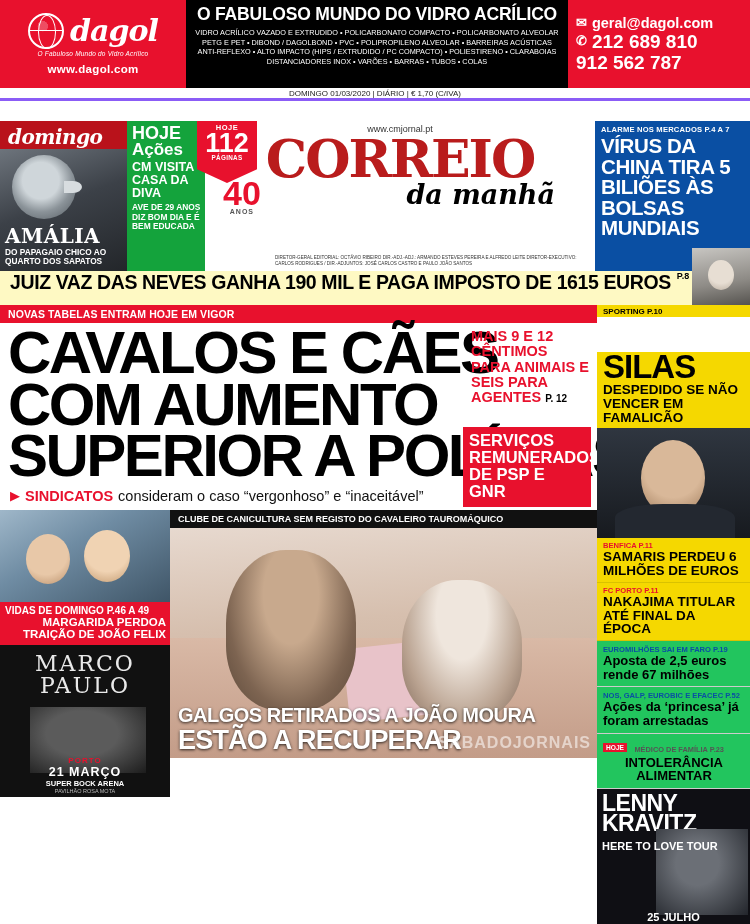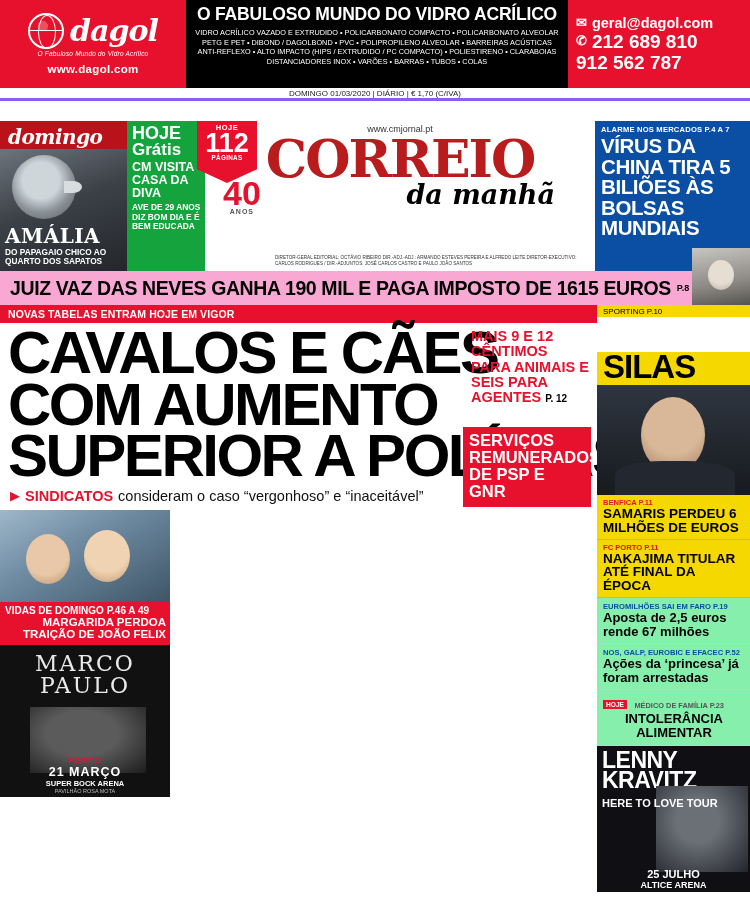--- a/index.html
+++ b/index.html
@@ -133,21 +133,21 @@
   }
 
   .mh-right {
     width: 155px; background: #0a4fa3; color: #fff; padding: 4px 6px;
   }
   .mr-kicker { font-size: 7.6px; font-weight: bold; letter-spacing: .2px; margin-bottom: 2px; }
   .mr-head { font-size: 20.5px; font-weight: bold; line-height: 1.0; letter-spacing: -.4px; }
 
   
   .yellowbar {
-    height: 34px; background: #f9a8d4; display: flex; align-items: center;
+    height: 34px; background: #fef9c3; display: flex; align-items: flex-start;
     padding-left: 10px; position: relative;
   }
   .yb-text { font-size: 19.5px; font-weight: bold; color: #000; letter-spacing: -.4px; }
   .yb-p { font-size: 9px; font-weight: bold; margin-left: 6px; }
   .yb-photo {
     position: absolute; right: 0; top: -23px; width: 58px; height: 57px;
     background: linear-gradient(170deg,#c8c6c2 0%,#8e8b86 60%,#55534f 100%);
   }
   .yb-photo:after{
     content:""; position:absolute; left:16px; top:12px; width:26px; height:30px;
@@ -245,42 +245,42 @@
   }
   .pillow {
     position: absolute; left: 176px; top: 116px; width: 96px; height: 74px;
     background: #e8c3c9; border-radius: 8px; transform: rotate(-6deg);
   }
   .dogs-caption { position: absolute; left: 8px; bottom: 4px; color: #fff; }
   .dc-1 { font-size: 20px; font-weight: bold; letter-spacing: -.5px; text-shadow: 0 1px 3px rgba(0,0,0,.8); }
   .dc-2 { font-size: 27px; font-weight: bold; letter-spacing: -.8px; text-shadow: 0 1px 3px rgba(0,0,0,.8); line-height: 1; }
 
   
-  .sp-kicker { background: #f5d800; color: #000; font-size: 8px; font-weight: normal; padding: 2px 0 1px 6px; }
+  .sp-kicker { background: #f5d800; color: #000; font-size: 8px; font-weight: bold; padding: 2px 0 1px 6px; }
   .silas-box { background: #f5d800; padding: 0 5px 4px 6px; margin-top: 35px; }
   .silas-t { font-size: 33px; font-weight: bold; color: #000; line-height: .88; letter-spacing: -1px; }
   .silas-s { font-size: 13.5px; font-weight: bold; color: #000; line-height: 1.02; margin-top: 2px; }
   .silas-photo {
     width: 153px; height: 110px; background: linear-gradient(180deg,#2f3640 0%,#171a1f 100%);
     position: relative; overflow: hidden;
   }
   .silas-face {
     position: absolute; left: 44px; top: 12px; width: 64px; height: 76px; border-radius: 50%;
     background: radial-gradient(circle at 50% 38%, #d9b899 0 50%, #9c7858 100%);
   }
   .silas-body {
     position: absolute; left: 18px; bottom: 0; width: 120px; height: 34px;
     background: #232830; border-radius: 40% 40% 0 0;
   }
 
   .yblock { background: #f5d800; padding: 3px 5px 4px 6px; border-bottom: 1px solid #d9c200; }
   .yb-k { font-size: 7.6px; font-weight: bold; color: #e8112d; }
   .yb-h { font-size: 13.5px; font-weight: bold; color: #000; line-height: 1.02; }
 
-  .wblock { background: #86efac; padding: 4px 5px 5px 6px; border-bottom: 1px solid #ccc; }
+  .wblock { background: #22c55e; padding: 4px 5px 5px 6px; border-bottom: 1px solid #ccc; }
   .wb-k { font-size: 7.6px; font-weight: bold; color: #0a4fa3; }
   .wb-h { font-size: 13px; font-weight: bold; color: #000; line-height: 1.05; }
   .hoje-tag {
     display: inline-block; background: #e8112d; color: #fff; font-size: 6.6px;
     font-weight: bold; padding: 1px 3px; margin-right: 3px; vertical-align: middle;
   }
   .wb-k2 { font-size: 7.4px; font-weight: bold; color: #555; }
 
   .lenny {
     width: 153px; height: 146px; background: #0f0f14; color: #fff; position: relative; overflow: hidden;
@@ -347,21 +347,21 @@
         <div class="parrot"></div>
         <div class="mh-left-cap">
           <div class="amalia">AMÁLIA</div>
           <div class="amalia-sub">DO PAPAGAIO CHICO AO QUARTO DOS SAPATOS</div>
         </div>
       </div>
     </div>
 
     <div class="mh-hoje">
       <div class="hoje-t">HOJE</div>
-      <div class="hoje-g">Grátis</div>
+      <div class="hoje-g">Ações</div>
       <div class="hoje-body">CM VISITA CASA DA DIVA</div>
       <div class="hoje-small">AVE DE 29 ANOS DIZ BOM DIA E É BEM EDUCADA</div>
       <div class="hoje-badge">
         <div class="hb-1">HOJE</div>
         <div class="hb-2">112</div>
         <div class="hb-3">PÁGINAS</div>
       </div>
     </div>
 
     <div class="mh-center">
@@ -428,27 +428,42 @@
             <div class="marco-photo"></div>
             <div class="marco-bottom">
               <div class="mb-1">PORTO</div>
               <div class="mb-2">21 MARÇO</div>
               <div class="mb-3">SUPER BOCK ARENA</div>
               <div class="mb-4">PAVILHÃO ROSA MOTA</div>
             </div>
           </div>
         </div>
 
+        <div class="dogs-col">
+          <div class="dogs-kicker">CLUBE DE CANICULTURA SEM REGISTO DO CAVALEIRO TAUROMÁQUICO</div>
+          <div class="dogs-photo">
+            <div class="sofa"></div>
+            <div class="pillow"></div>
+            <div class="dog1"></div>
+            <div class="dog2"></div>
+            <div class="dogs-caption">
+              <div class="dc-1">GALGOS RETIRADOS A JOÃO MOURA</div>
+              <div class="dc-2">ESTÃO A RECUPERAR</div>
+            </div>
+            <div class="watermark">SABADOJORNAIS</div>
+          </div>
+        </div>
       </div>
     </div>
 
     <div class="col-side">
       <div class="sp-kicker">SPORTING P.10</div>
       <div class="silas-box">
         <div class="silas-t">SILAS</div>
+        <div class="silas-s">DESPEDIDO SE NÃO VENCER EM FAMALICÃO</div>
       </div>
       <div class="silas-photo">
         <div class="silas-face"></div>
         <div class="silas-body"></div>
       </div>
 
       <div class="yblock">
         <div class="yb-k">BENFICA P.11</div>
         <div class="yb-h">SAMARIS PERDEU 6 MILHÕES DE EUROS</div>
       </div>

